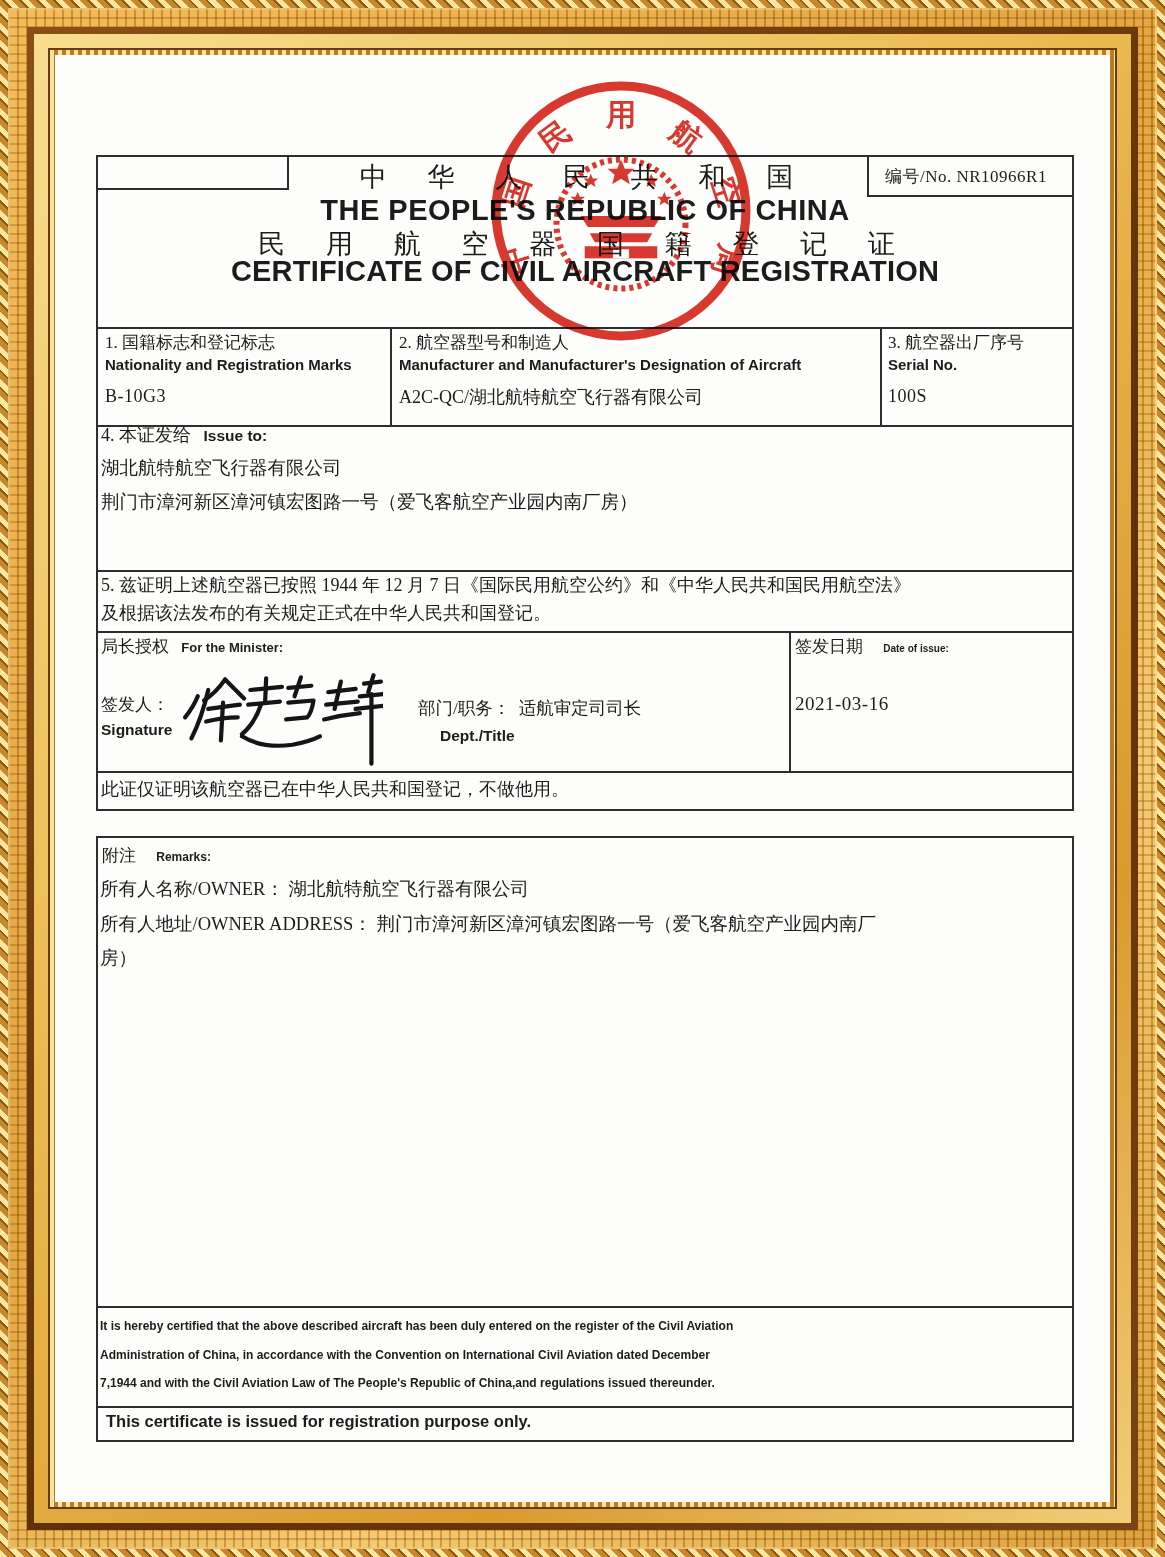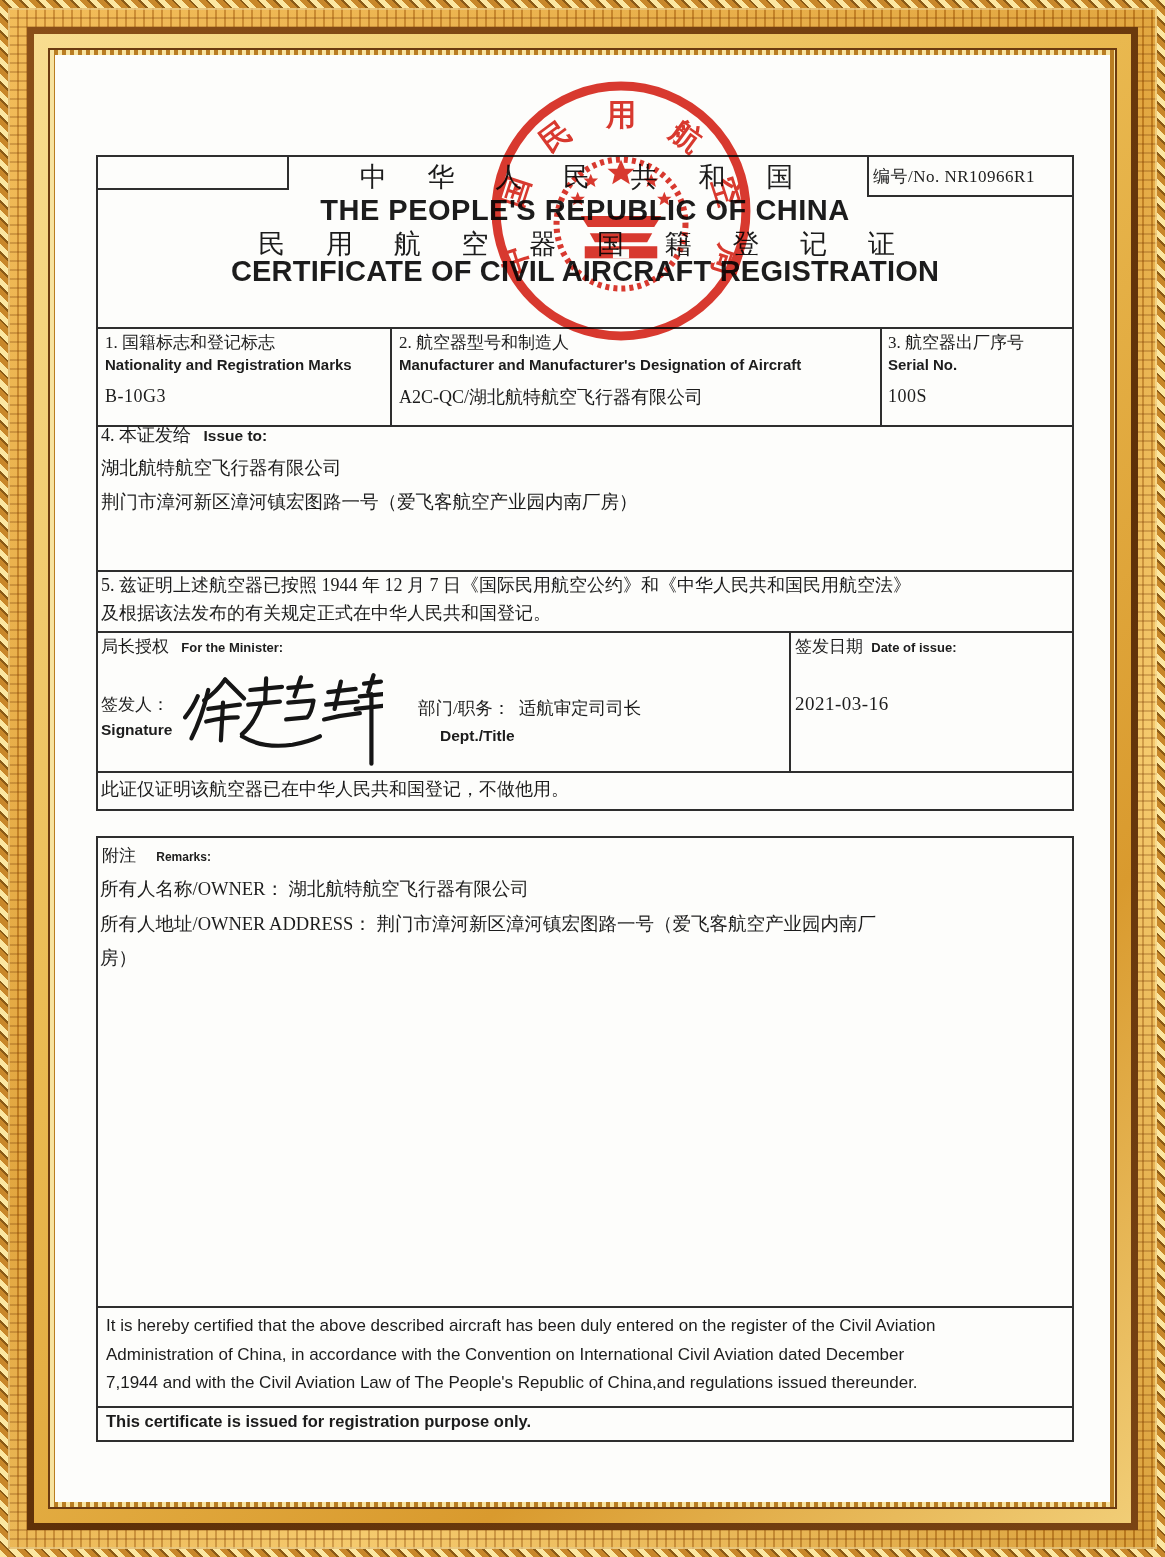--- a/index.html
+++ b/index.html
@@ -34,21 +34,21 @@
   .en  { font-family:"Liberation Sans","DejaVu Sans",sans-serif; font-weight:bold; }
   .line{ position:absolute; background:#2e2e2e; }
 
   
   .toptable   { position:absolute; left:41px; top:100px; width:978px; height:656px;
                 border:2px solid #2e2e2e; }
   .smallbox   { position:absolute; left:0; top:0; width:191px; height:33px;
                 border-right:2px solid #2e2e2e; border-bottom:2px solid #2e2e2e; }
   .serialbox  { position:absolute; right:0; top:0; width:205px; height:40px;
                 border-left:2px solid #2e2e2e; border-bottom:2px solid #2e2e2e;
-                font-size:17px; padding:8px 0 0 4px; letter-spacing:.5px; }
+                font-size:17px; padding:8px 0 0 16px; letter-spacing:.5px; }
 
   
   .bottomtable{ position:absolute; left:41px; top:781px; width:978px; height:606px;
                 border:2px solid #2e2e2e; }
 
   .hdr { width:978px; left:41px; text-align:center; }
 
   
   .seal { position:absolute; left:430px; top:20px; width:272px; height:272px;
           opacity:.92; mix-blend-mode:multiply; z-index:5; }
@@ -176,40 +176,40 @@
         <span class="sig-hidden">徐超群</span>
 
         <div class="abs cn" style="left:363px;top:641px;font-size:17.5px">
           <span>部门/职务：</span>
           <span style="margin-left:4px">适航审定司司长</span>
         </div>
         <div class="abs en" style="left:385px;top:672px;font-size:15.5px">Dept./Title</div>
 
         <div class="abs cn" style="left:740px;top:580px;font-size:17px">
           <span>签发日期</span>
-          <span class="en" style="font-size:13px;margin-left:4px">Date of issue:</span>
+          <span class="en" style="font-size:10px;margin-left:16px">Date of issue:</span>
         </div>
         <div class="abs cn" style="left:740px;top:638px;font-size:19px;letter-spacing:.5px">2021-03-16</div>
 
         <div class="abs cn" style="left:46px;top:722px;font-size:18px">此证仅证明该航空器已在中华人民共和国登记，不做他用。</div>
 
         <div class="bottomtable">
           <div class="line" style="left:0;right:0;top:468px;height:2px"></div>
           <div class="line" style="left:0;right:0;top:568px;height:2px"></div>
         </div>
 
         <div class="abs cn" style="left:47px;top:789px;font-size:17px">
           <span>附注</span>
           <span class="en" style="font-size:12px;margin-left:16px">Remarks:</span>
         </div>
         <div class="abs cn" style="left:45px;top:856px;font-size:18.5px">所有人地址/OWNER ADDRESS： 荆门市漳河新区漳河镇宏图路一号（爱飞客航空产业园内南厂</div>
         <div class="abs cn" style="left:45px;top:821px;font-size:18.5px">所有人名称/OWNER： 湖北航特航空飞行器有限公司</div>
         <div class="abs cn" style="left:45px;top:890px;font-size:18.5px">房）</div>
 
-        <div class="abs en" style="left:51px;top:1257px;width:958px;font-size:17px;line-height:28.5px;font-weight:normal">
+        <div class="abs en" style="left:45px;top:1257px;width:958px;font-size:12px;line-height:28.5px;font-weight:bold">
           <span style="display:block">It is hereby certified that the above described aircraft has been duly entered on the register of the Civil Aviation</span>
           <span style="display:block">Administration of China, in accordance with the Convention on International Civil Aviation dated December</span>
           <span style="display:block">7,1944 and with the Civil Aviation Law of The People's Republic of China,and regulations issued thereunder.</span>
         </div>
 
         <div class="abs en" style="left:51px;top:1357px;font-size:16.5px">This certificate is issued for registration purpose only.</div>
 
        </div>
       </div>
      </div>

